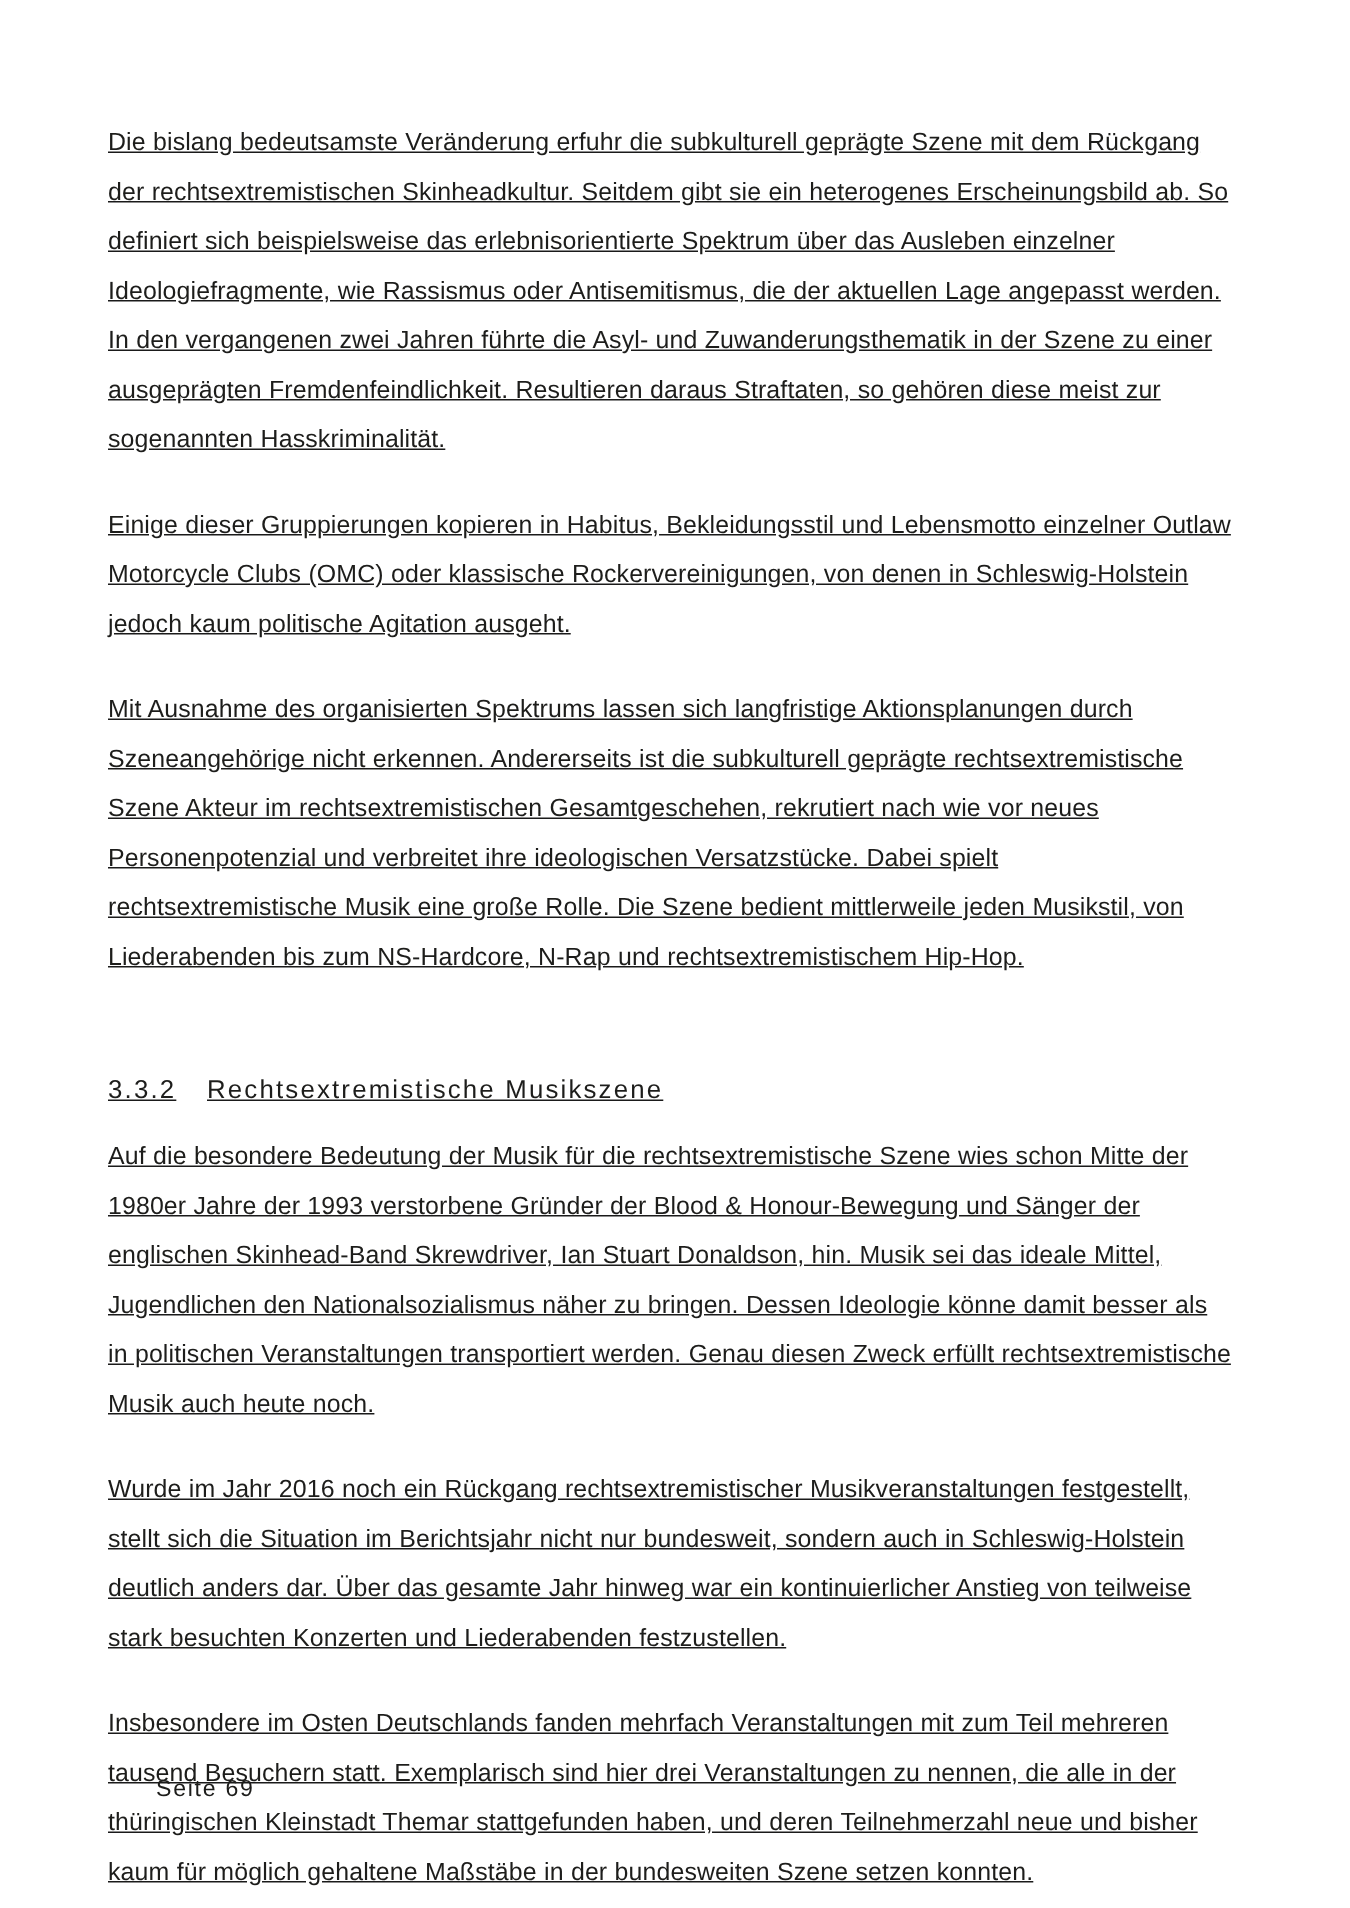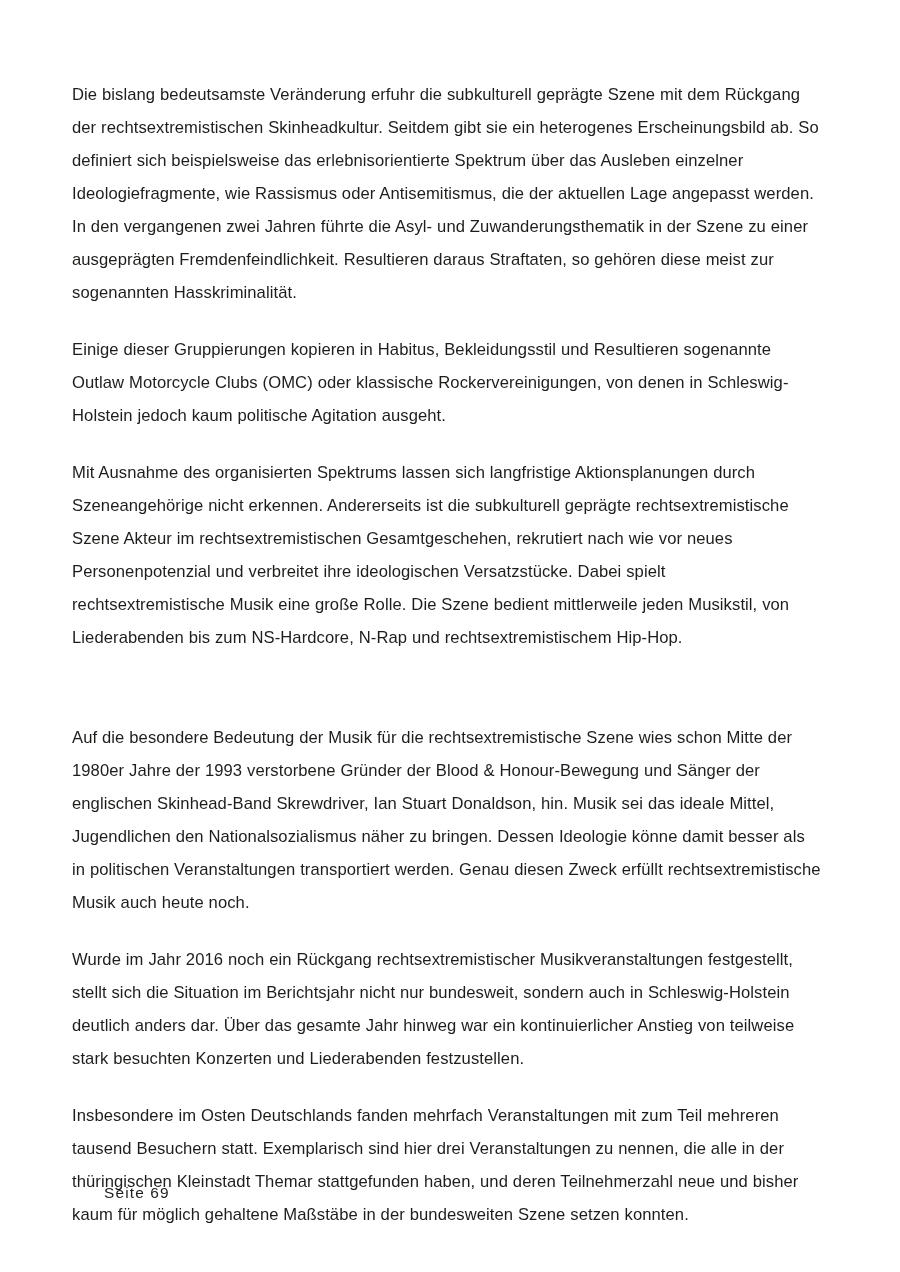--- a/index.html
+++ b/index.html
@@ -26,20 +26,21 @@
     height: 1272px;
     background: #ffffff;
     box-sizing: border-box;
   }
 
   .content {
     position: absolute;
     left: 72px;
     top: 78px;
     width: 750px;
+    text-decoration: underline;
   }
 
   p.para {
     margin: 0 0 24px 0;
     font-size: 16.6px;
     line-height: 33px;
     color: #1d1d1b;
     text-align: left;
     letter-spacing: 0.005em;
     word-spacing: 0.01em;
@@ -89,26 +90,30 @@
 </style>
 </head>
 <body>
 
 <div class="page">
 
   <div class="content">
 
     <p class="para">Die bislang bedeutsamste Veränderung erfuhr die subkulturell geprägte Szene mit dem Rückgang der rechtsextremistischen Skinheadkultur. Seitdem gibt sie ein heterogenes Erscheinungsbild ab. So definiert sich beispielsweise das erlebnisorientierte Spektrum über das Ausleben einzelner Ideologiefragmente, wie Rassismus oder Antisemitismus, die der aktuellen Lage angepasst werden. In den vergangenen zwei Jahren führte die Asyl- und Zuwanderungsthematik in der Szene zu einer ausgeprägten Fremdenfeindlichkeit. Resultieren daraus Straftaten, so gehören diese meist zur sogenannten Hasskriminalität.</p>
 
-    <p class="para">Einige dieser Gruppierungen kopieren in Habitus, Bekleidungsstil und Resultieren sogenannte Outlaw Motorcycle Clubs (OMC) oder klassische Rockervereinigungen, von denen in Schleswig-Holstein jedoch kaum politische Agitation ausgeht.</p>
+    <p class="para">Einige dieser Gruppierungen kopieren in Habitus, Bekleidungsstil und Lebensmotto einzelner Outlaw Motorcycle Clubs (OMC) oder klassische Rockervereinigungen, von denen in Schleswig-Holstein jedoch kaum politische Agitation ausgeht.</p>
 
     <p class="para">Mit Ausnahme des organisierten Spektrums lassen sich langfristige Aktionsplanungen durch Szeneangehörige nicht erkennen. Andererseits ist die subkulturell geprägte rechtsextremistische Szene Akteur im rechtsextremistischen Gesamtgeschehen, rekrutiert nach wie vor neues Personenpotenzial und verbreitet ihre ideologischen Versatzstücke. Dabei spielt rechtsextremistische Musik eine große Rolle. Die Szene bedient mittlerweile jeden Musikstil, von Liederabenden bis zum NS-Hardcore, N-Rap und rechtsextremistischem Hip-Hop.</p>
 
     <div class="gap-before-heading"></div>
 
+    <h2 class="section-heading">
+      <span class="sec-num">3.3.2</span>
+      <span class="sec-title">Rechtsextremistische Musikszene</span>
+    </h2>
 
     <div class="gap-after-heading"></div>
 
     <p class="para">Auf die besondere Bedeutung der Musik für die rechtsextremistische Szene wies schon Mitte der 1980er Jahre der 1993 verstorbene Gründer der Blood &amp; Honour-Bewegung und Sänger der englischen Skinhead-Band Skrewdriver, Ian Stuart Donaldson, hin. Musik sei das ideale Mittel, Jugendlichen den Nationalsozialismus näher zu bringen. Dessen Ideologie könne damit besser als in politischen Veranstaltungen transportiert werden. Genau diesen Zweck erfüllt rechtsextremistische Musik auch heute noch.</p>
 
     <p class="para">Wurde im Jahr 2016 noch ein Rückgang rechtsextremistischer Musikveranstaltungen festgestellt, stellt sich die Situation im Berichtsjahr nicht nur bundesweit, sondern auch in Schleswig-Holstein deutlich anders dar. Über das gesamte Jahr hinweg war ein kontinuierlicher Anstieg von teilweise stark besuchten Konzerten und Liederabenden festzustellen.</p>
 
     <p class="para">Insbesondere im Osten Deutschlands fanden mehrfach Veranstaltungen mit zum Teil mehreren tausend Besuchern statt. Exemplarisch sind hier drei Veranstaltungen zu nennen, die alle in der thüringischen Kleinstadt Themar stattgefunden haben, und deren Teilnehmerzahl neue und bisher kaum für möglich gehaltene Maßstäbe in der bundesweiten Szene setzen konnten.</p>
 
   </div>

